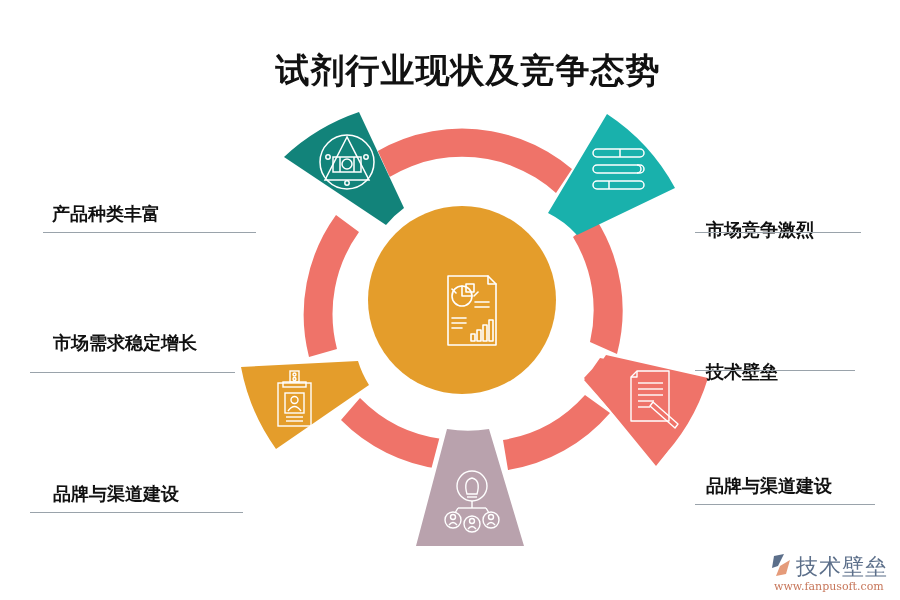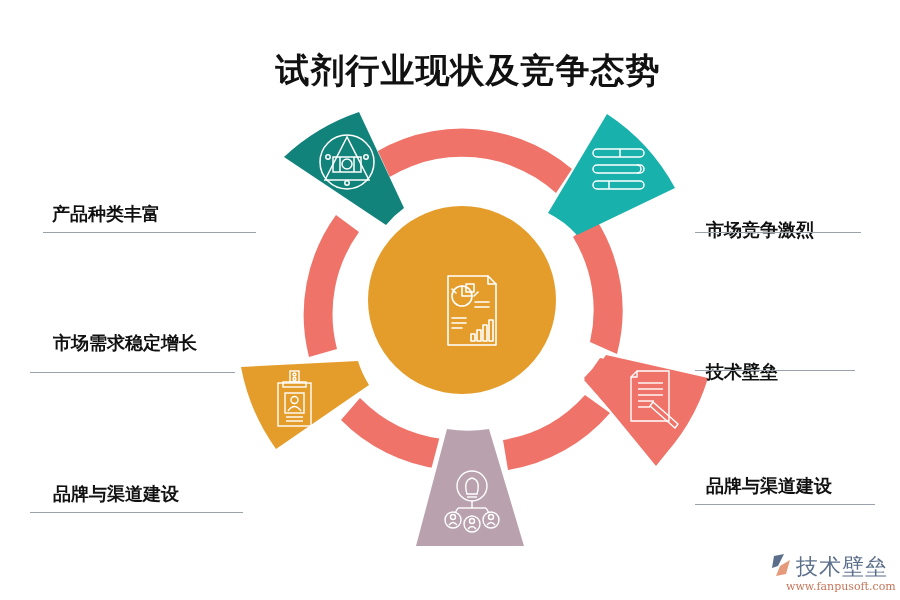--- a/index.html
+++ b/index.html
@@ -3,21 +3,21 @@
 <meta charset="utf-8">
 <style>
   html,body{margin:0;padding:0;background:#ffffff;}
   body{width:900px;height:600px;position:relative;overflow:hidden;font-family:"DejaVu Sans","Liberation Sans",sans-serif;}
   .title{position:absolute;left:0;top:48px;width:900px;text-align:center;font-size:34px;font-weight:bold;color:#111;letter-spacing:1px;padding-left:18px;}
   .label{position:absolute;font-size:18px;font-weight:bold;color:#111;}
   .rule{position:absolute;height:1px;background:#9aa3ab;}
   svg.diagram{position:absolute;left:0;top:0;}
   .logo{position:absolute;left:770px;top:552px;width:125px;height:44px;}
   .logo-text{position:absolute;left:26px;top:0;font-size:22px;color:#5c6f8a;letter-spacing:1px;}
-  .logo-url{position:absolute;left:16px;top:28px;font-size:11px;color:#c7765a;font-family:"DejaVu Serif","Liberation Serif",serif;}
+  .logo-url{position:absolute;left:4px;top:28px;font-size:11px;color:#c7765a;font-family:"DejaVu Serif","Liberation Serif",serif;}
 </style>
 </head>
 <body>
 
 <div class="title">试剂行业现状及竞争态势</div>
 
 <svg class="diagram" width="900" height="600" viewBox="0 0 900 600">
 
   <g fill="#ef7369">
 

